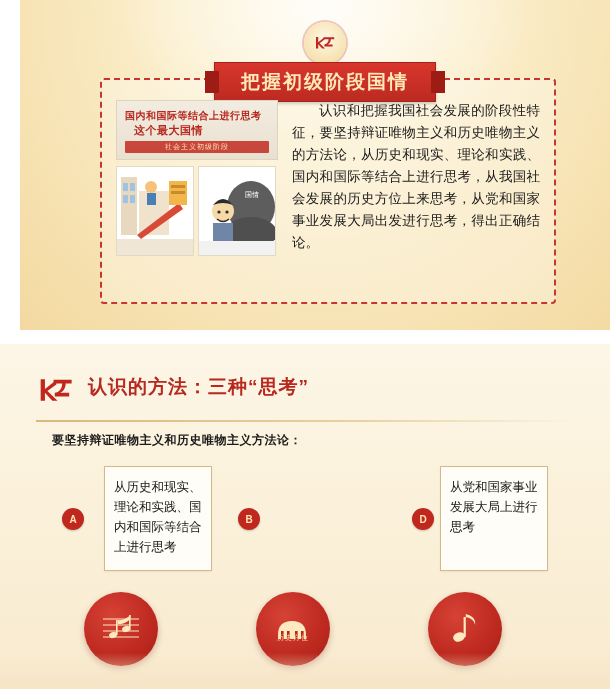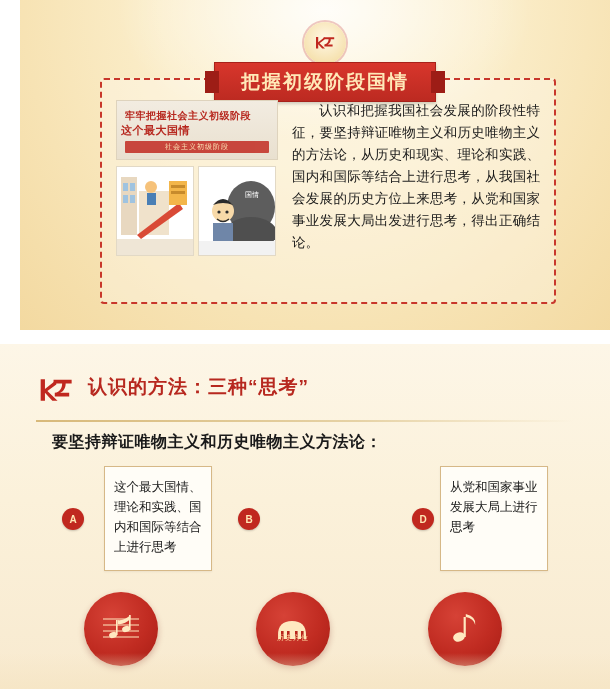--- a/index.html
+++ b/index.html
@@ -66,21 +66,21 @@
     background:linear-gradient(180deg,#f2ece1 0%,#e9e0cf 100%);
     border:1px solid #ded3bd;
     position:relative;overflow:hidden;
   }
   .img-banner .bn-line1{
     position:absolute;left:8px;top:9px;right:8px;
     color:#b7281f;font-size:10px;font-weight:bold;line-height:12px;
     letter-spacing:.5px;
   }
   .img-banner .bn-line2{
-    position:absolute;left:4px;top:23px;right:8px;
+    position:absolute;left:17px;top:23px;right:8px;
     color:#b7281f;font-size:11px;font-weight:bold;line-height:13px;
     letter-spacing:.5px;
   }
   .img-banner .bn-sub{
     position:absolute;left:8px;bottom:6px;right:8px;
     height:12px;background:#c22b22;opacity:.85;border-radius:1px;
   }
   .img-banner .bn-sub span{
     display:block;color:#ffe3b0;font-size:7px;line-height:12px;text-align:center;letter-spacing:1px;
   }
@@ -118,21 +118,21 @@
     position:absolute;left:88px;top:30px;
     font-size:19px;font-weight:bold;color:#b7281f;letter-spacing:1px;
     white-space:nowrap;
   }
   .rule{
     position:absolute;left:36px;top:76px;width:538px;height:2px;
     background:linear-gradient(90deg,#d8b97a 0%,#e6d2a5 60%,rgba(230,210,165,0) 100%);
   }
   .subhead{
     position:absolute;left:52px;top:88px;
-    font-size:16px;font-weight:bold;color:#1a1a1a;letter-spacing:.5px;
+    font-size:12px;font-weight:bold;color:#1a1a1a;letter-spacing:.5px;
     white-space:nowrap;
   }
 
   .cards{
     position:absolute;left:0;top:122px;width:610px;height:220px;
   }
   .card{
     position:absolute;top:0;width:108px;height:105px;
     border:1px solid #d6b887;background:#fffdf7;
     box-shadow:0 1px 2px rgba(0,0,0,.06);
@@ -191,21 +191,21 @@
         </g>
       </svg>
     </div>
 
     <div class="dashed-box"></div>
 
     <div class="title-ribbon">把握初级阶段国情</div>
 
     <div class="img-col">
       <div class="img-banner">
-        <div class="bn-line1">牢牢把握社会主义初级阶段</div>
+        <div class="bn-line1">国内和国际等结合上进行思考</div>
         <div class="bn-line2">这个最大国情</div>
         <div class="bn-sub">
           <span>社会主义初级阶段</span>
         </div>
       </div>
 
       <div class="img-pair">
         <div class="img-cell cartoon-a">
           <svg width="78" height="88" viewBox="0 0 78 88" aria-hidden="true">
             <rect x="0" y="0" width="78" height="88" fill="#ffffff"></rect>
@@ -259,21 +259,21 @@
     </div>
 
     <div class="bottom-title">认识的方法：三种“思考”</div>
     <div class="rule"></div>
     <div class="subhead">要坚持辩证唯物主义和历史唯物主义方法论：</div>
 
     <div class="cards">
 
       <div class="badge b1">A</div>
       <div class="card c1">
-        <div>这个最大国情、理论和实践、国内和国际等结合上进行思考</div>
+        <div>从历史和现实、理论和实践、国内和国际等结合上进行思考</div>
       </div>
       <div class="circle k1">
         <svg width="44" height="40" viewBox="0 0 44 40" aria-hidden="true">
           <g stroke="#ffe9c0" stroke-width="1.2" fill="none">
             <path d="M4 10 H40"></path>
               <path d="M4 16 H40"></path>
               <path d="M4 22 H40"></path>
               <path d="M4 28 H40"></path>
           </g>
           <g fill="#ffe9c0">

